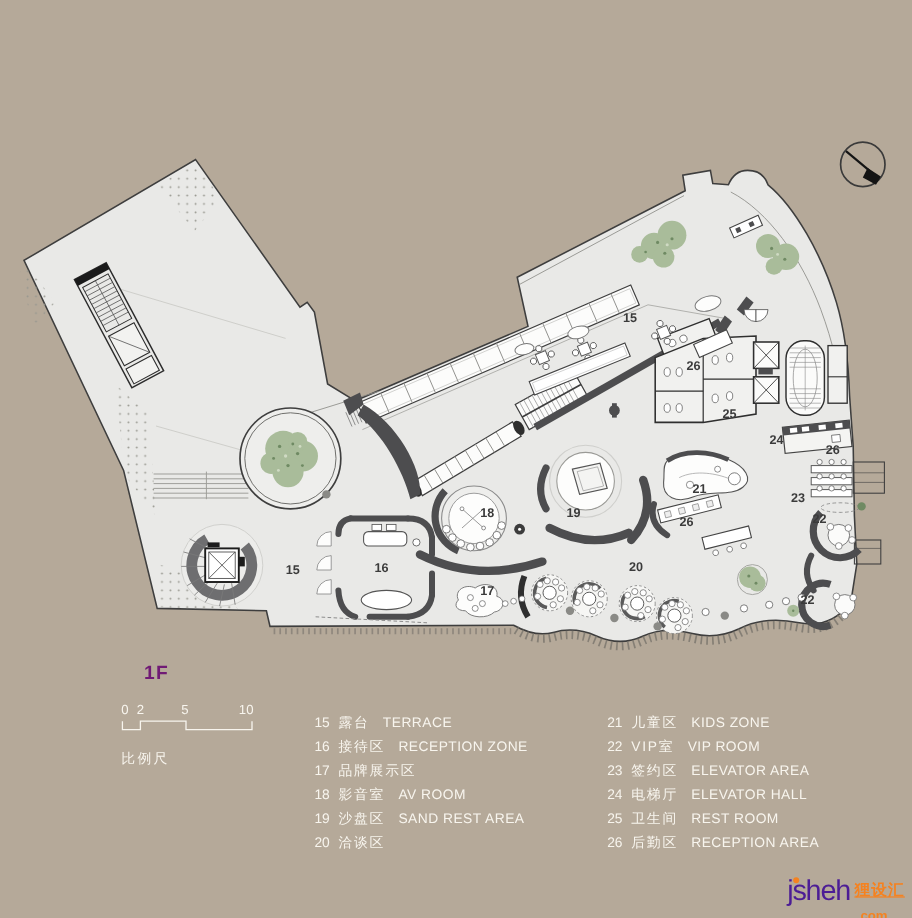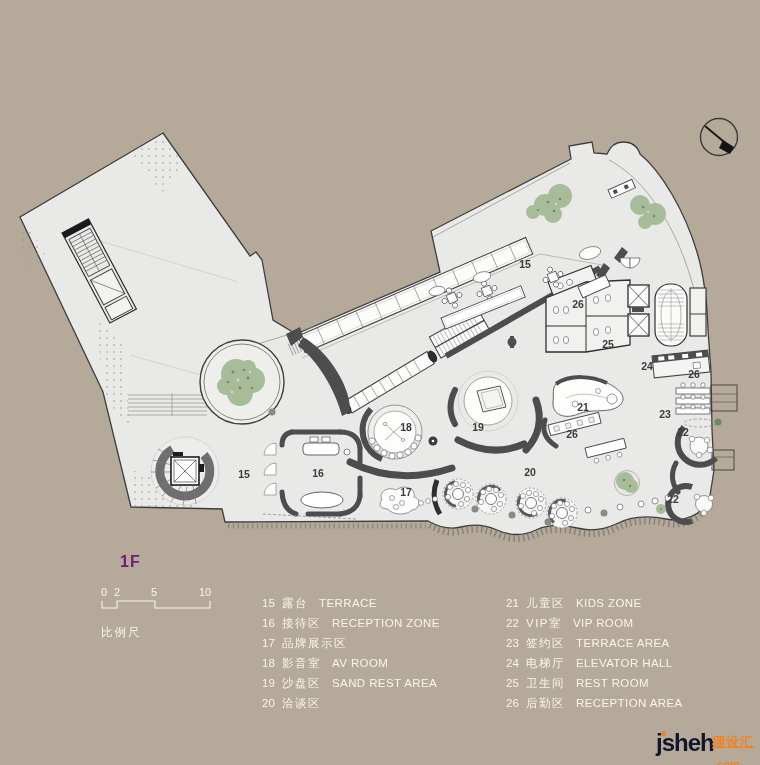--- a/index.html
+++ b/index.html
@@ -15,22 +15,22 @@
   .t0{left:0px}.t1{left:13px}.t2{left:50px}.t3{left:98px}
   .scalebar .unit{font-size:11.5px;margin-top:15px;letter-spacing:2px;font-family:Liberation Serif, serif;}
   .legend-col{position:absolute;top:593px;color:#f8f5ee;font-size:11.5px;}
   .legend-left{left:262px;}
   .legend-right{left:506px;}
   .legend-row{display:flex;align-items:baseline;height:20px;line-height:20px;white-space:nowrap;}
   .legend-row .num{width:20px;}
   .legend-row .zh{margin-right:11px;letter-spacing:1.5px;}
   .legend-row .en{letter-spacing:0.4px;}
   .watermark{position:absolute;left:654px;top:727px;width:106px;height:36px;}
-  .wm-brand{position:absolute;left:2px;top:2px;font-size:24px;font-weight:700;
-            color:#0f172a;letter-spacing:-1px;}
+  .wm-brand{position:absolute;left:2px;top:2px;font-size:24px;font-weight:400;
+            color:#4c1d95;letter-spacing:-1px;}
   .wm-dot{position:absolute;left:7px;top:4px;width:5px;height:5px;border-radius:50%;
           background:#f58220;}
   .wm-cn{position:absolute;left:58px;top:6px;font-size:13px;font-weight:bold;color:#f58220;
          letter-spacing:1px;text-decoration:underline;}
   .wm-tld{position:absolute;left:60px;top:31px;font-size:11px;font-weight:bold;color:#f58220;}
 </style>
 </head>
 <body>
 
 <div class="canvas">
@@ -654,21 +654,21 @@
     <span class="en">KIDS ZONE</span>
   </div>
   <div class="legend-row">
     <span class="num">22</span>
     <span class="zh">VIP室</span>
     <span class="en">VIP ROOM</span>
   </div>
   <div class="legend-row">
     <span class="num">23</span>
     <span class="zh">签约区</span>
-    <span class="en">TERRACE AREA</span>
+    <span class="en">ELEVATOR AREA</span>
   </div>
   <div class="legend-row">
     <span class="num">24</span>
     <span class="zh">电梯厅</span>
     <span class="en">ELEVATOR HALL</span>
   </div>
   <div class="legend-row">
     <span class="num">25</span>
     <span class="zh">卫生间</span>
     <span class="en">REST ROOM</span>

